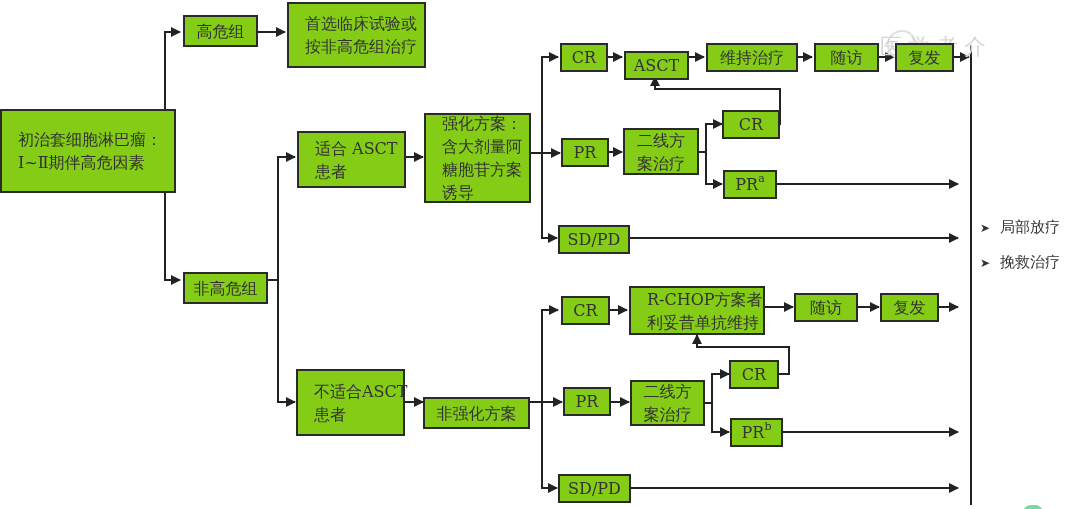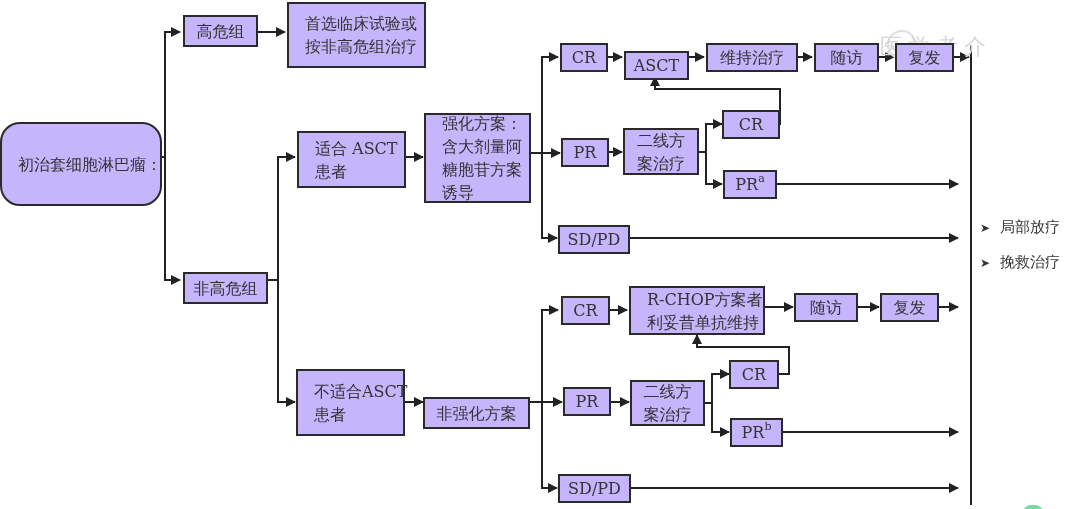--- a/index.html
+++ b/index.html
@@ -1,19 +1,19 @@
 <!DOCTYPE html>
 <html><head>
   <meta charset="utf-8">
   <style>
     html, body { margin: 0; padding: 0; background: #ffffff; }
     body { width: 1072px; height: 509px; position: relative; overflow: hidden;
            font-family: "DejaVu Serif", "Liberation Serif", serif; color: #222; }
     .box { position: absolute; box-sizing: border-box; border: 2px solid #2a2a2a;
-           background: #c4b5fd; font-size: 16px; line-height: 23px; color: #333;
+           background: #84cc16; font-size: 16px; line-height: 23px; color: #333;
            display: flex; align-items: center; justify-content: center;
            text-align: center; white-space: nowrap; }
     .box.left { justify-content: flex-start; text-align: left; padding-left: 16px; }
     .box .lines { display: block; }
     .box .line { display: block; }
     sup { font-size: 11px; line-height: 0; position: relative; top: -2px; }
     svg#wires { position: absolute; left: 0; top: 0; }
     .wire { stroke: #222; stroke-width: 2; fill: none; }
     .outcome { position: absolute; font-size: 15px; color: #333; white-space: nowrap; }
     .outcome .bullet { font-size: 12px; margin-right: 10px; color: #333; }
@@ -79,23 +79,24 @@
   <path class="wire" d="M778,374 H789 V347 H697 V335" marker-end="url(#arr)"></path>
   <path class="wire" d="M782,432 H958" marker-end="url(#arr)"></path>
   <path class="wire" d="M630,488 H958" marker-end="url(#arr)"></path>
 
   <path class="wire" d="M971,45 V505"></path>
 </svg>
 
 <div class="wm-logo"></div>
 <div class="watermark">医学考介</div>
 
-<div class="box left" style="left:0;top:122px;width:162px;height:84px;border-radius:20px;">
+<div class="box left" style="left:0;top:109px;width:176px;height:84px;">
   <span class="lines">
     <span class="line">初治套细胞淋巴瘤：</span>
+    <span class="line">Ⅰ~Ⅱ期伴高危因素</span>
   </span>
 </div>
 
 <div class="box" style="left:183px;top:15px;width:75px;height:32px;">
   <span>高危组</span>
 </div>
 <div class="box left" style="left:287px;top:2px;width:139px;height:66px;">
   <span class="lines">
     <span class="line">首选临床试验或</span>
     <span class="line">按非高危组治疗</span>

